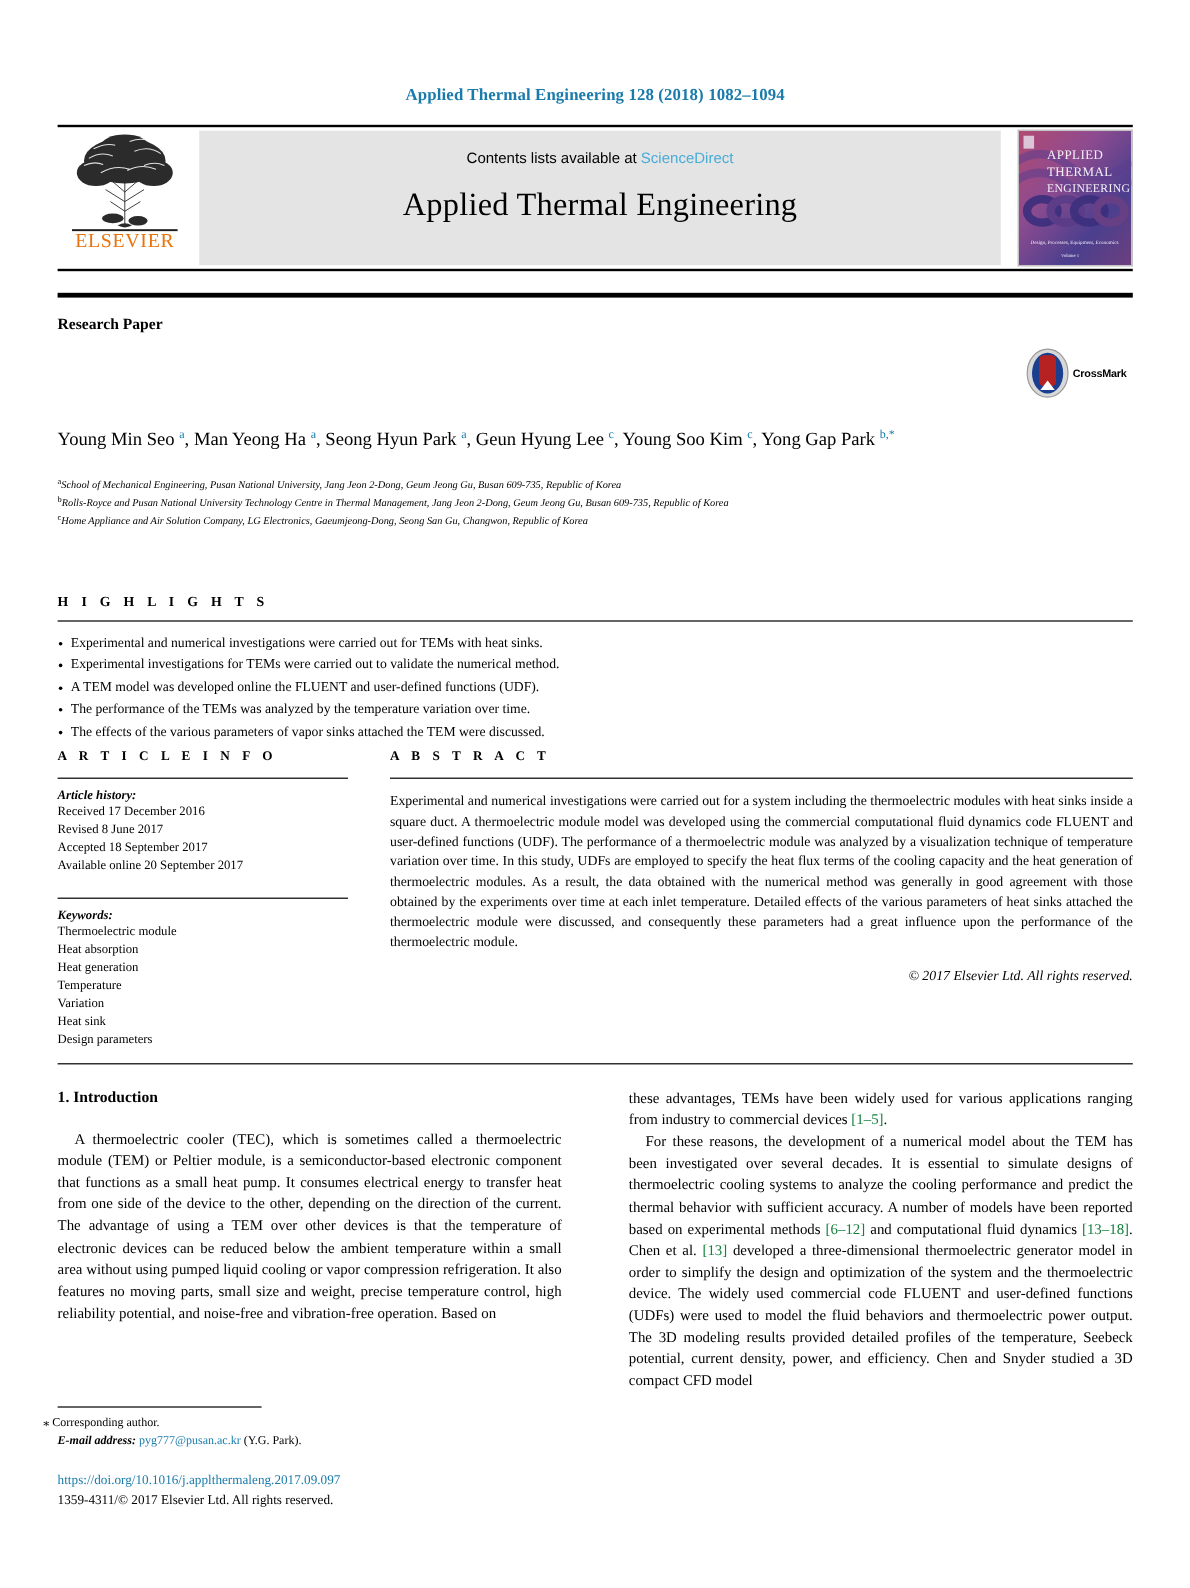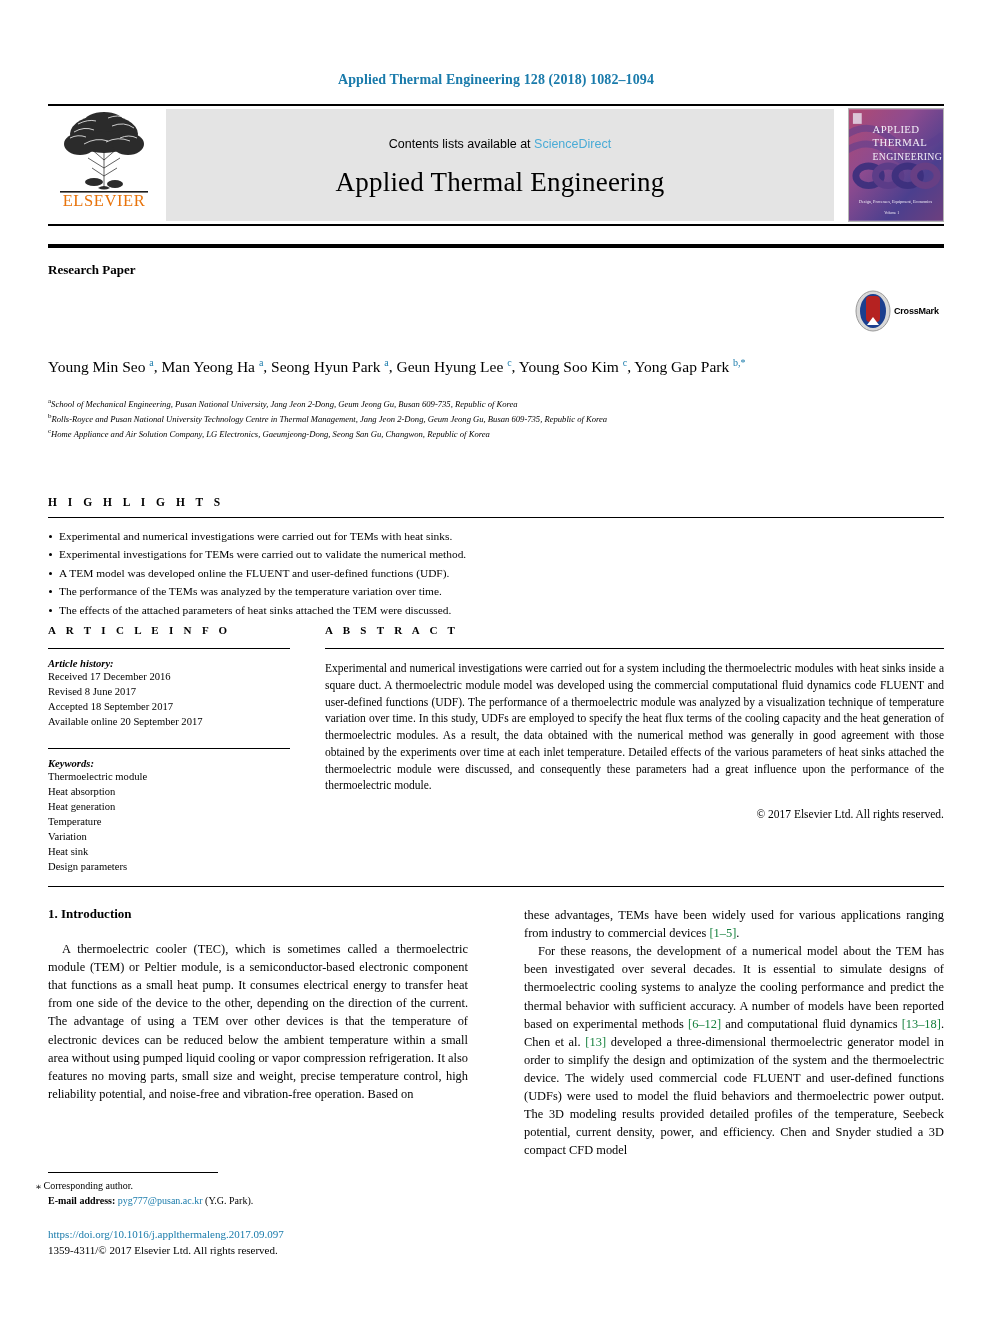--- a/index.html
+++ b/index.html
@@ -72,21 +72,21 @@
   }
   .journal-band {
     position: absolute;
     left: 118px; top: 3px;
     width: 668px; height: 112px;
     background: #e4e4e4;
     text-align: center;
   }
   .contents-line {
     font-size: 12.5px;
-    padding-top: 28px;
+    padding-top: 16px;
     font-family: "Liberation Sans", sans-serif;
     color: #000;
   }
   .contents-line .sd {
     color: #4aabd6;
   }
   .journal-title {
     font-size: 27px;
     font-family: "Liberation Serif", serif;
     margin-top: 16px;
@@ -246,20 +246,21 @@
   .abstract-body {
     font-size: 11.5px;
     line-height: 1.46;
     text-align: justify;
     margin-top: 11px;
   }
   .copyright {
     font-size: 11.5px;
     text-align: right;
     margin-top: 14px;
+    font-style: italic;
   }
 
   
   .body-rule {
     position: absolute;
     left: 48px; top: 886px;
     width: 896px;
     border-top: 1px solid #000;
   }
   .body-left {
@@ -300,20 +301,21 @@
     border-top: 1px solid #000;
   }
   .footnote {
     position: absolute;
     left: 36px; top: 1179px;
     width: 420px;
     font-size: 10px;
     line-height: 1.45;
   }
   .footnote .ital {
+    font-style: italic;
     font-weight: bold;
   }
   .footnote a, .link {
     color: #1a7bab;
     text-decoration: none;
   }
   .bottom-block {
     position: absolute;
     left: 48px; top: 1227px;
     width: 460px;
@@ -424,21 +426,21 @@
       <div><sup>c</sup>Home Appliance and Air Solution Company, LG Electronics, Gaeumjeong-Dong, Seong San Gu, Changwon, Republic of Korea</div>
     </div>
 
   <div class="hl-head">H I G H L I G H T S</div>
   <div class="hl-rule"></div>
   <div class="hl-list">
       <div class="hl-item">Experimental and numerical investigations were carried out for TEMs with heat sinks.</div>
       <div class="hl-item">Experimental investigations for TEMs were carried out to validate the numerical method.</div>
       <div class="hl-item">A TEM model was developed online the FLUENT and user-defined functions (UDF).</div>
       <div class="hl-item">The performance of the TEMs was analyzed by the temperature variation over time.</div>
-      <div class="hl-item">The effects of the attached parameters of heat sinks attached the TEM were discussed.</div>
+      <div class="hl-item">The effects of the various parameters of vapor sinks attached the TEM were discussed.</div>
     </div>
 
   <div class="info-col">
     <div class="col-head">A R T I C L E  I N F O</div>
     <div class="col-rule"></div>
     <div class="info-sub">Article history:</div>
     <div id="history-list">
         <div class="info-line">Received 17 December 2016</div>
         <div class="info-line">Revised 8 June 2017</div>
         <div class="info-line">Accepted 18 September 2017</div>

